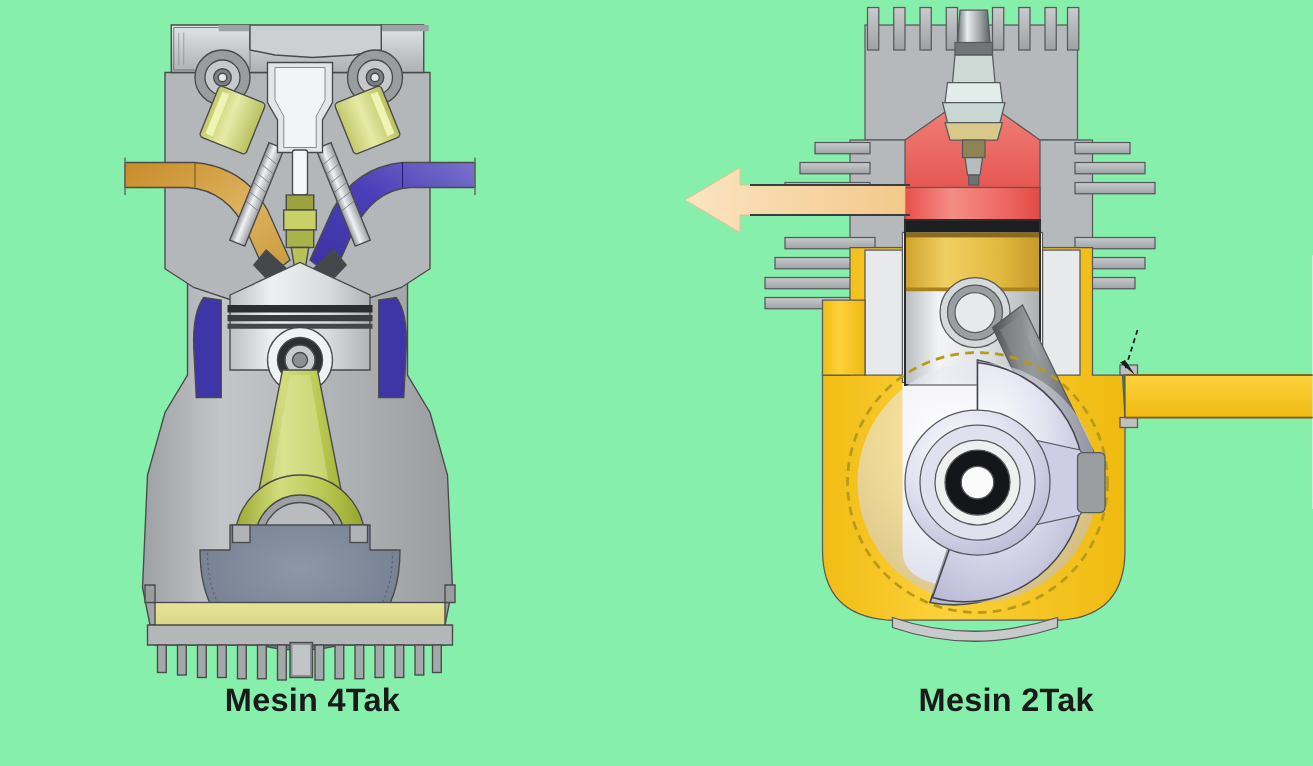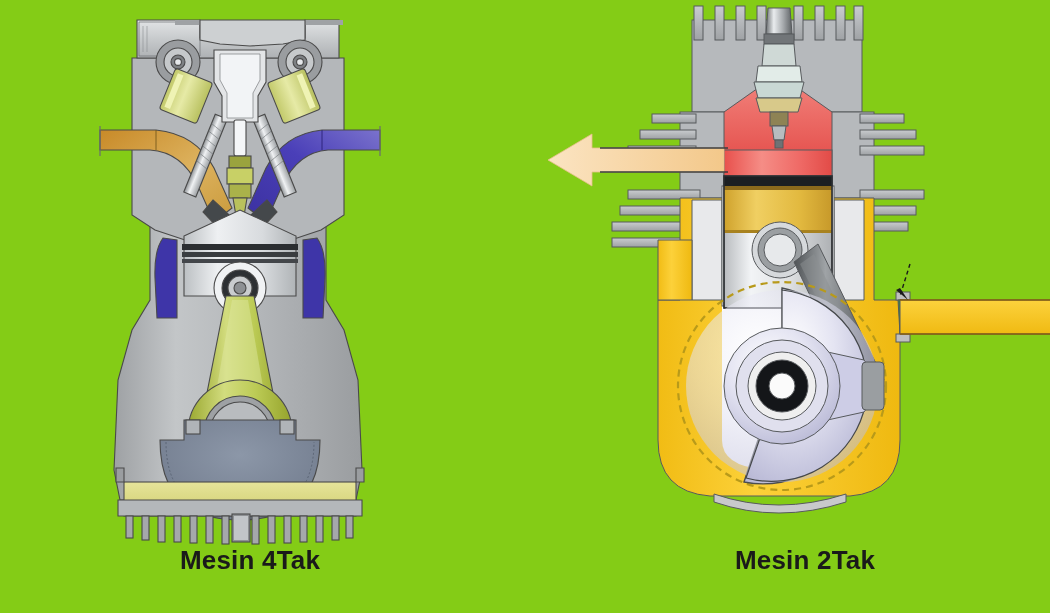--- a/index.html
+++ b/index.html
@@ -13,21 +13,21 @@
     height: 613px;
     position: relative;
     overflow: hidden;
     font-family: "Liberation Sans", sans-serif;
   }
   .stage {
     position: absolute;
     left: 0; top: 0;
     width: 1050px;
     height: 613px;
-    background: #84cc16;
+    background: #86efac;
   }
   .panel {
     position: absolute;
     top: 0;
     height: 613px;
   }
   #panel-four { left: 0px;   width: 520px; }
   #panel-two  { left: 532px; width: 530px; }
 
   .diagram-svg {

